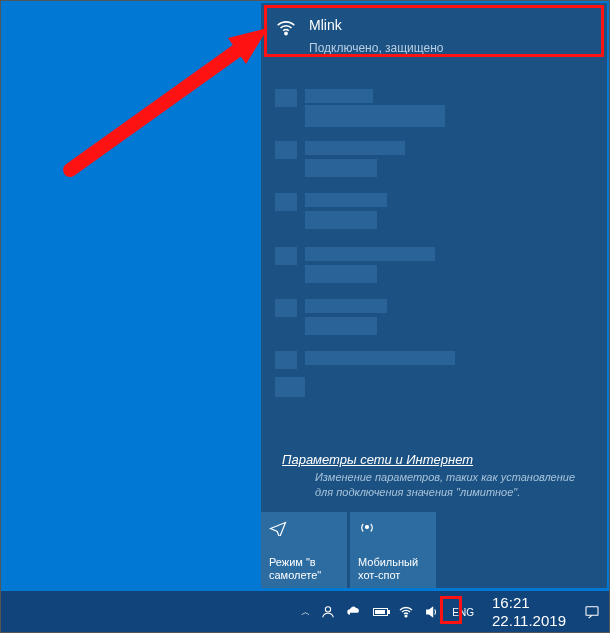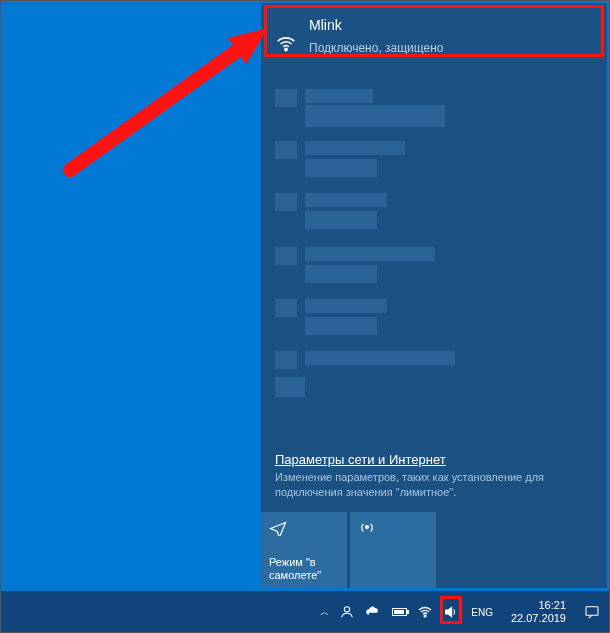--- a/index.html
+++ b/index.html
@@ -38,21 +38,21 @@
     color: #cfe3f3; font-size: 9px;
   }
   .net-list {
     flex: 1;
     padding: 6px 0 0 0;
     overflow: hidden;
     position: relative;
   }
   .net-item {
     display: flex;
-    align-items: flex-end;
+    align-items: flex-start;
     padding: 8px 14px 12px 14px;
     gap: 12px;
     cursor: pointer;
   }
   .net-item.connected { background: #1c5283; }
   .wifi-icon svg { width: 22px; height: 22px; display: block; }
   .net-text { display: flex; flex-direction: column; }
   .net-name { color: #fff; font-size: 14px; }
   .net-status { color: #b8cee1; font-size: 12px; margin-top: 8px; }
 
@@ -68,32 +68,34 @@
     position: relative;
     margin: 2px 0 0 0;
     height: 338px;
   }
   .blur-block {
     position: absolute;
     background: #2a6398;
   }
 
   .settings {
-    padding: 6px 14px 12px 14px;
+    padding: 6px 14px 12px 21px;
+    font-style: italic;
   }
   .settings-link {
     color: #ffffff;
     text-decoration: underline;
     font-size: 13px;
   }
   .settings-desc {
     color: #a8c3da;
     font-size: 11px;
     margin-top: 3px;
     line-height: 1.35;
+    margin-left: 33px;
   }
 
   .tiles {
     display: flex;
     gap: 3px;
     padding: 0 0 0 0;
     height: 76px;
     background: #1c5283;
   }
   .tile {
@@ -127,21 +129,21 @@
   }
   .tray {
     display: flex;
     align-items: center;
     gap: 10px;
     padding-right: 6px;
   }
   .tray-icon { width: 16px; height: 16px; color: #fff; display: flex; align-items: center; justify-content: center; }
   .tray-icon svg { width: 16px; height: 16px; }
   .tray-lang { font-size: 10px; padding: 0 2px; cursor: pointer; }
-  .tray-clock { font-size: 11px; text-align: right; line-height: 1.2; padding: 0 6px; cursor: pointer; }
+  .tray-clock { font-size: 15px; text-align: left; line-height: 1.2; padding: 0 6px; cursor: pointer; }
   .tray-notif { margin-left: 2px; cursor: pointer; }
   .tray-chevron { font-size: 9px; color: #fff; cursor: pointer; }
   .battery-shape {
     width: 15px; height: 8px; border: 1px solid #fff; position: relative;
   }
   .battery-shape::after { content:''; position:absolute; right:-3px; top:1px; width:2px; height:4px; background:#fff; }
   .battery-shape::before { content:''; position:absolute; left:1px; top:1px; width:10px; height:4px; background:#fff; }
 
   
   .arrow-svg {
@@ -216,20 +218,21 @@
       <span class="tile-label">Режим "в самолете"</span>
     </div>
     <div class="tile inactive">
       <span class="tile-icon">
         <svg viewBox="0 0 24 24" fill="none" stroke="#fff" stroke-width="1.6">
           <circle cx="12" cy="12" r="2" fill="#fff"></circle>
           <path d="M7 8c-2.7 2.7-2.7 7.3 0 10"></path>
             <path d="M17 8c2.7 2.7 2.7 7.3 0 10"></path>
         </svg>
       </span>
+      <span class="tile-label">Мобильный хот-спот</span>
     </div>
   </div>
 </div>
 
 <div class="taskbar">
   <div class="tray">
     <span class="tray-chevron">︿</span>
     <span class="tray-icon">
       <svg viewBox="0 0 24 24" fill="none" stroke="#fff" stroke-width="1.6">
           <circle cx="12" cy="8" r="4"></circle>
@@ -254,21 +257,21 @@
     </span>
     <span class="tray-icon">
       <svg viewBox="0 0 24 24" fill="none" stroke="#fff" stroke-width="1.6">
         <path d="M4 9v6h4l5 4V5L8 9H4z" fill="#fff"></path>
           <path d="M16 8c1.5 1.5 1.5 6.5 0 8"></path>
       </svg>
     </span>
     <span class="tray-lang">ENG</span>
     <div class="tray-clock">
       <div>16:21</div>
-      <div>22.07.2019</div>
+      <div>22.11.2019</div>
     </div>
     <span class="tray-icon tray-notif">
       <svg viewBox="0 0 24 24" fill="none" stroke="#fff" stroke-width="1.6">
         <rect x="3" y="4" width="18" height="13" rx="1"></rect>
           <path d="M7 21l5-4 0 0"></path>
       </svg>
     </span>
   </div>
 </div>
 

